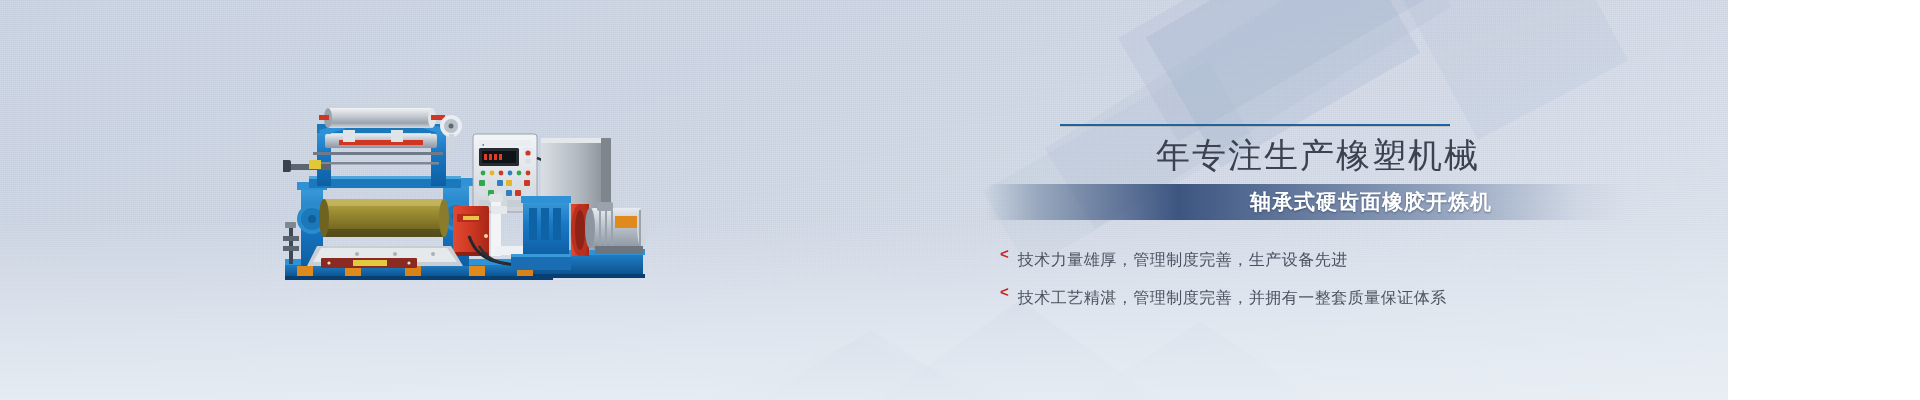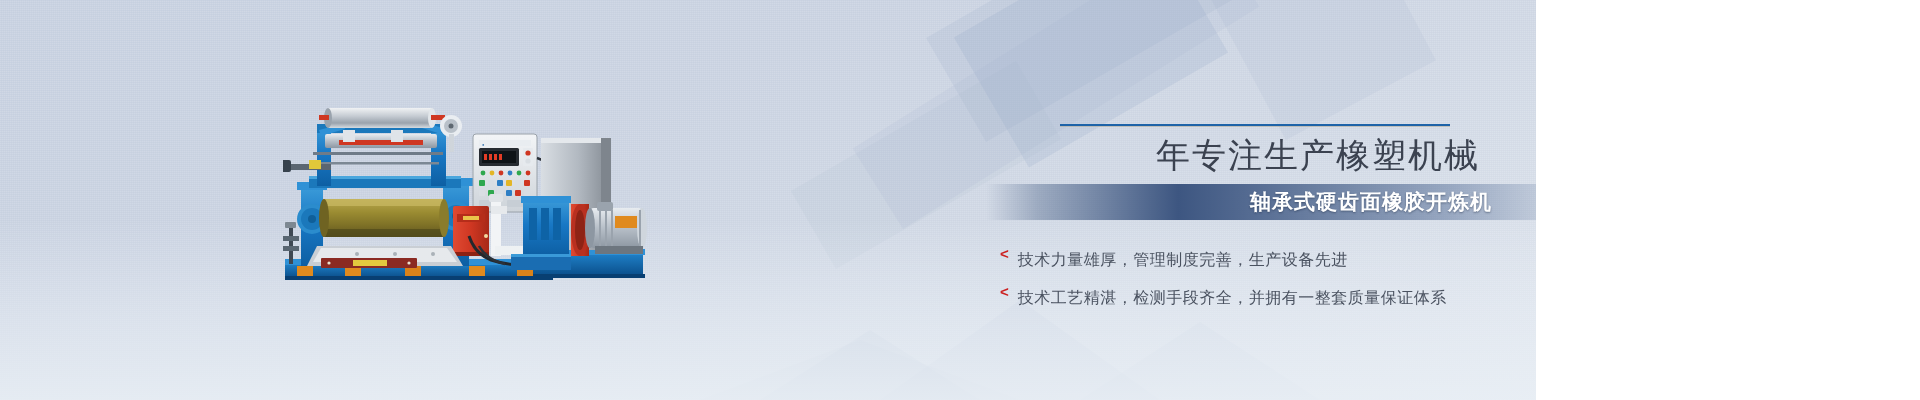--- a/index.html
+++ b/index.html
@@ -6,21 +6,21 @@
     margin: 0;
     padding: 0;
     background: #fff;
   }
   body {
     font-family: "Liberation Sans", "DejaVu Sans", sans-serif;
   }
 
   .banner {
     position: relative;
-    width: 1536px;
+    width: 1728px;
     height: 400px;
     overflow: hidden;
     background: linear-gradient(160deg, #c9d3e3 0%, #ccd5e4 35%, #d2dae7 60%, #dbe2ec 82%, #e3e9f1 100%);
     text-decoration: underline;
   }
 
   
   .bg-noise {
     position: absolute;
     inset: 0;
@@ -449,19 +449,19 @@
     <div class="prod-bar"></div>
     <div class="prod-bar-label">轴承式硬齿面橡胶开炼机</div>
 
     <div class="bullets">
       <div class="bullet">
         <span class="bullet-mark">&lt;</span>
         <span class="bullet-text">技术力量雄厚，管理制度完善，生产设备先进</span>
       </div>
       <div class="bullet">
         <span class="bullet-mark">&lt;</span>
-        <span class="bullet-text">技术工艺精湛，检测手段齐全，并拥有一整套质量保证体系</span>
+        <span class="bullet-text">技术工艺精湛，管理制度完善，并拥有一整套质量保证体系</span>
       </div>
     </div>
 
   </div>
 
 </div>
 
 </body></html>

